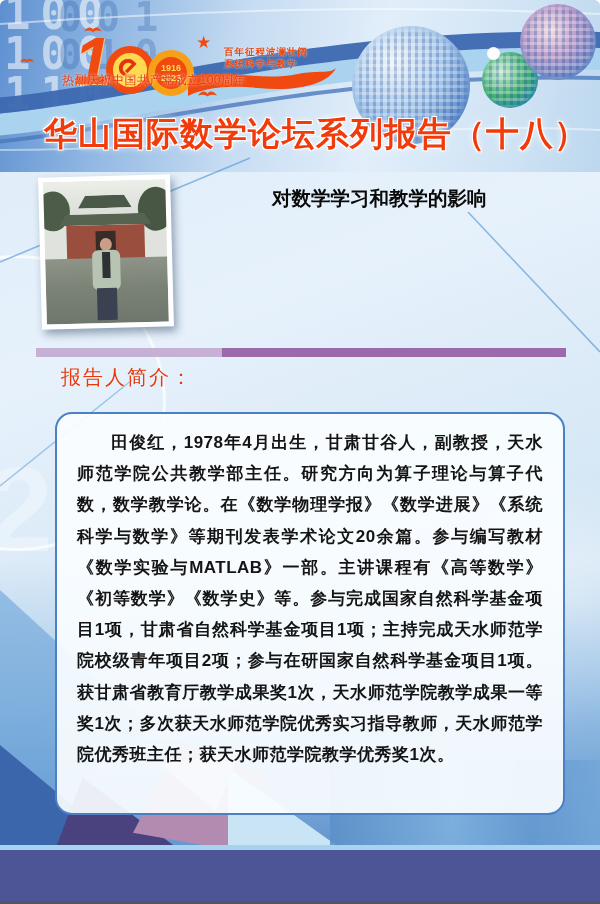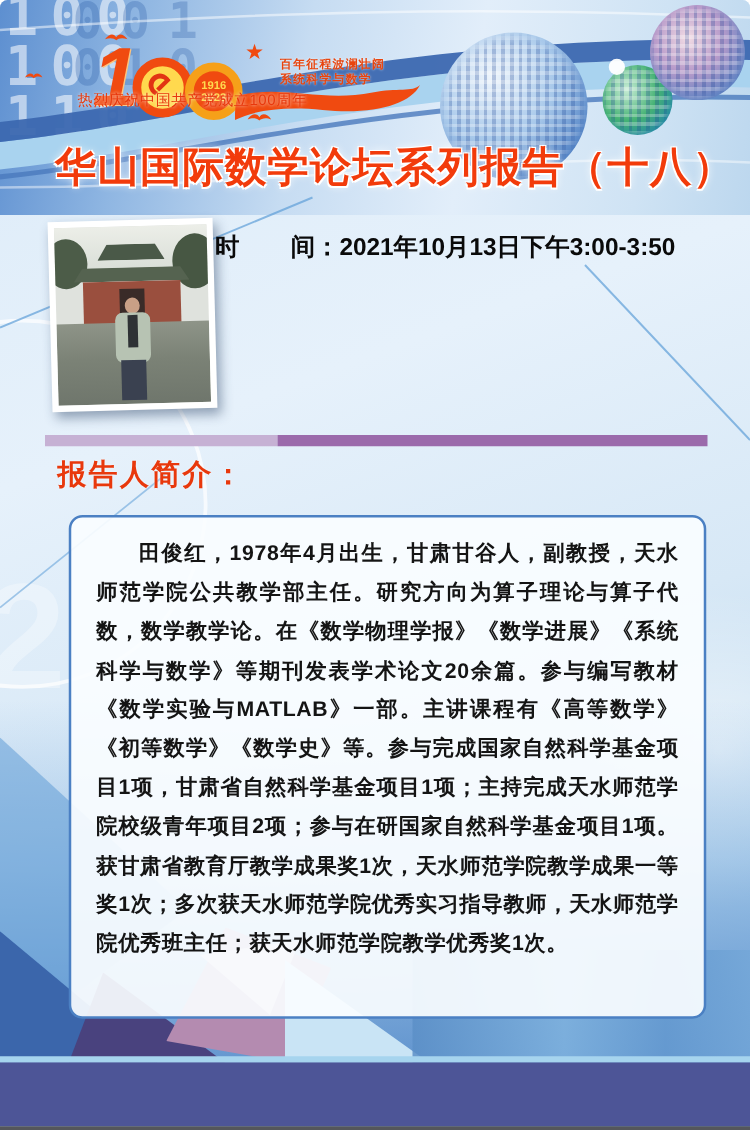--- a/index.html
+++ b/index.html
@@ -94,21 +94,21 @@
   
   .info{position:absolute;left:172px;top:182px;width:414px;color:#0a0a0a;font-weight:bold;
     font-size:19.5px;line-height:33.5px;}
   .irow{white-space:nowrap;}
   .flabel{display:inline-block;width:80px;text-align:justify;text-align-last:justify;}
   .wrapline{margin-left:100px;}
   
   .bar{position:absolute;left:36px;top:348px;width:530px;height:9px;}
   .bar .light{position:absolute;left:0;top:0;width:186px;height:9px;}
   .bar .dark{position:absolute;left:186px;top:0;width:344px;height:9px;}
-  .section-heading{position:absolute;left:46px;top:364px;font-size:23px;font-weight:bold;
+  .section-heading{position:absolute;left:61px;top:364px;font-size:20px;font-weight:normal;
     color:#e8380c;letter-spacing:2px;text-shadow:0 0 2px rgba(255,255,255,.7);}
   
   .bio-box{position:absolute;left:55px;top:412px;width:510px;height:403px;box-sizing:border-box;
     border:2px solid #4b80c3;border-radius:17px;background:rgba(250,253,255,.92);
     padding:13px 20px;}
   .bio-text{font-size:17px;font-weight:600;line-height:31.2px;color:#141414;
     text-align:justify;text-indent:2em;letter-spacing:.5px;}
 </style>
 </head>
 <body>
@@ -210,29 +210,29 @@
       <div class="ph-door"></div>
       <div class="ph-ground"></div>
       <div class="ph-man-head"></div>
       <div class="ph-man-jacket"></div>
       <div class="ph-man-shirt"></div>
       <div class="ph-man-legs"></div>
     </div>
   </div>
 
   <div class="info">
-    <div class="irow"><span class="flabel">时间</span><span>：</span><span>2021年10月13日下午3:00-3:50</span></div>
+    <div class="irow wrapline">对数学学习和教学的影响</div>
   </div>
 
   <div class="bar">
     <div class="light" style="background: rgb(198, 177, 212);"></div>
     <div class="dark" style="background: rgb(155, 106, 171);"></div>
   </div>
   <div class="section-heading" style="color: rgb(232, 56, 12);">报告人简介：</div>
 
-  <div class="bio-box" style="border-color: rgb(75, 128, 195); border-radius: 11px;">
+  <div class="bio-box" style="border-color: rgb(75, 128, 195);">
     <div class="bio-text">田俊红，1978年4月出生，甘肃甘谷人，副教授，天水师范学院公共教学部主任。研究方向为算子理论与算子代数，数学教学论。在《数学物理学报》《数学进展》《系统科学与数学》等期刊发表学术论文20余篇。参与编写教材《数学实验与MATLAB》一部。主讲课程有《高等数学》《初等数学》《数学史》等。参与完成国家自然科学基金项目1项，甘肃省自然科学基金项目1项；主持完成天水师范学院校级青年项目2项；参与在研国家自然科学基金项目1项。获甘肃省教育厅教学成果奖1次，天水师范学院教学成果一等奖1次；多次获天水师范学院优秀实习指导教师，天水师范学院优秀班主任；获天水师范学院教学优秀奖1次。</div>
   </div>
 
   <div class="footer-line"></div>
   <div class="footer-band" style="background: rgb(77, 85, 151);"></div>
   <div class="footer-gray"></div>
 </div>
 
 </body></html>

